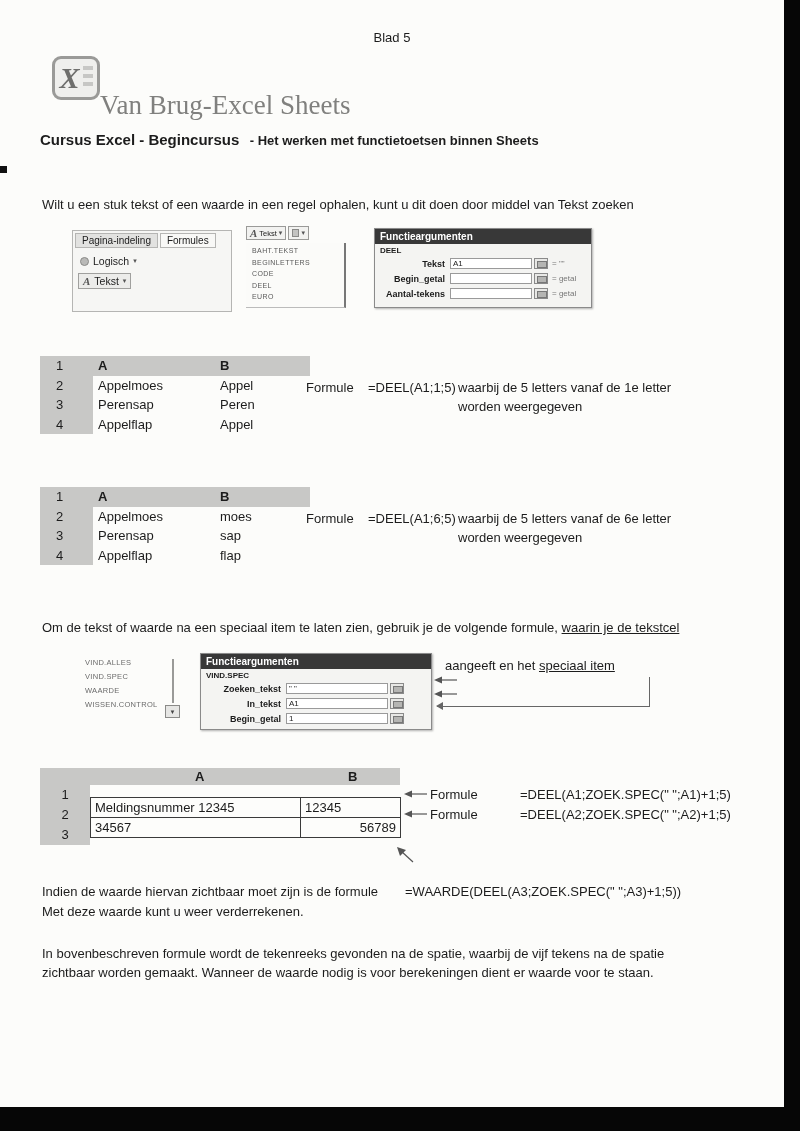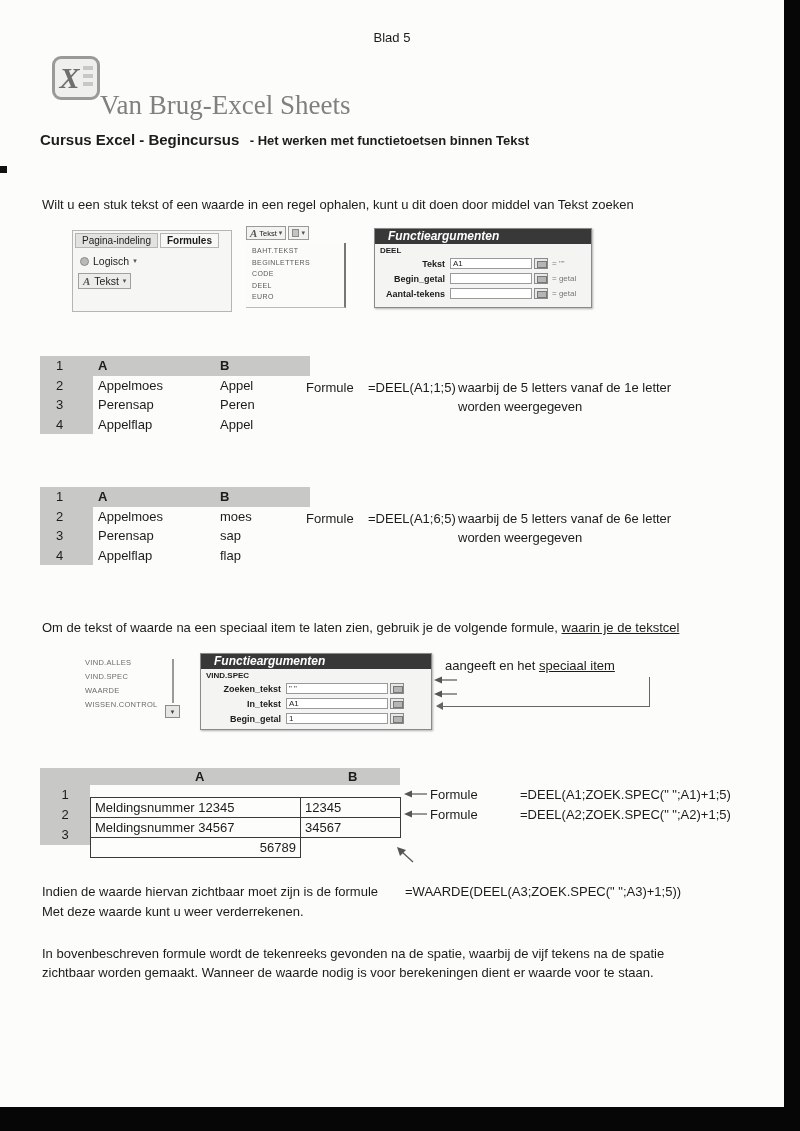--- a/index.html
+++ b/index.html
@@ -30,41 +30,41 @@
     font-size:27px; color:#80807e; white-space:nowrap; }
   .course-title { left:40px; top:131px; white-space:nowrap; }
   .ct-main { font-size:15px; font-weight:bold; }
   .ct-sub { font-size:13px; font-weight:bold; margin-left:6px; }
 
   
   .ribbon { left:72px; top:230px; width:160px; height:82px;
     border:1px solid #b5b5b3; background:#f6f6f4;text-align:right; }
   .rtabs { display:flex; gap:2px; padding:2px 2px 0 2px; }
   .rtab { font-size:10px; padding:1px 6px; border:1px solid #b5b5b3; background:#e2e2e0; white-space:nowrap; }
-  .rtab.active { background:#f8f8f6;font-weight:bold; }
+  .rtab.active { background:#f8f8f6; }
   .rbtn { display:flex; align-items:center; gap:4px; font-size:10.5px; margin:7px 3px 0 7px; width:max-content; }
   .rbtn.boxed { border:1px solid #a0a09e; background:#ececea; padding:1px 4px; margin-top:6px; margin-left:5px; }
   .sphere { width:9px; height:9px; border-radius:50%; background:#b9b9b7; border:1px solid #8a8a88; display:inline-block; }
   .a-ic { font-family:"Liberation Serif", serif; font-style:italic; font-weight:bold; font-size:11px; color:#555; }
   .dd { font-size:7px; color:#555; }
 
   
   .mini-menu { left:246px; top:226px; width:100px; }
   .mm-head { display:flex; gap:2px; }
   .mm-btn { border:1px solid #9a9a98; background:#f2f2f0; font-size:7.5px;
     display:flex; align-items:center; gap:2px; padding:0 3px; height:14px; }
   .mm-ic { width:7px; height:8px; background:#c3c3c1; border:1px solid #8a8a88; display:inline-block; }
   .mm-list { margin-top:3px; padding:2px 0 4px 6px; border-right:2px solid #777;
     border-bottom:1px solid #bbb; background:#fbfbf9; }
   .mm-item { font-size:7px; color:#5a5a5a; letter-spacing:.4px; line-height:11.5px; white-space:nowrap; }
 
   
   .fa-dialog { background:#f4f4f2; border:1px solid #8a8a8a; box-shadow:1px 1px 2px rgba(0,0,0,.3); }
-  .fa-head { height:15px; background:#383838; color:#fff; font-size:12px; font-weight:bold;
-    line-height:15px; padding-left:13px;font-style:italic; }
+  .fa-head { height:15px; background:#383838; color:#fff; font-size:10px; font-weight:bold;
+    line-height:15px; padding-left:5px; }
   .fa-fn { font-size:8px; font-weight:bold; padding:2px 0 1px 5px; }
   .fa-row { display:flex; align-items:center; height:15px; padding-left:3px; }
   .fa-label { width:72px; text-align:right; font-weight:bold; font-size:9px; padding-right:5px; white-space:nowrap; }
   .fa-input { width:82px; height:11px; background:#fff; border:1px solid #9a9a9a;
     font-size:8px; line-height:9px; padding:0 2px; overflow:hidden; white-space:nowrap; }
   .fa-range { width:14px; height:11px; border:1px solid #8a8a8a; background:#e8e8e6;
     margin-left:2px; position:relative; display:inline-block; }
   .fa-range::after { content:""; position:absolute; left:2px; top:2px; width:8px; height:5px;
     background:#b5b5b3; border:1px solid #777; }
   .fa-result { font-size:8px; color:#777; margin-left:4px; white-space:nowrap; }
@@ -120,21 +120,21 @@
 <div class="abs" style="left:52px;top:56px;">
   <div class="logo-box">
     <span class="logo-x">X</span>
     <span class="logo-grid"></span>
   </div>
 </div>
 <div class="abs brand">Van Brug-Excel Sheets</div>
 
 <div class="abs course-title">
   <span class="ct-main">Cursus Excel - Begincursus</span>
-  <span class="ct-sub">- Het werken met functietoetsen binnen Tekst</span>
+  <span class="ct-sub">- Het werken met functietoetsen binnen Sheets</span>
 </div>
 
 <div class="abs para" style="left:42px;top:197px;">Wilt u een stuk tekst of een waarde in een regel ophalen, kunt u dit doen door middel van Tekst zoeken</div>
 
 <div class="abs ribbon">
   <div class="rtabs">
     <span class="rtab">Pagina-indeling</span>
     <span class="rtab active">Formules</span>
   </div>
   <div class="rbtn">
@@ -287,21 +287,20 @@
   <span style="left:308px;">B</span>
 </div>
 <div class="abs numcol" style="left:40px;top:785px;height:60px;">
   <div>1</div>
   <div>2</div>
   <div>3</div>
 </div>
 <div class="abs btable" style="left:90px;top:785px;margin-top:12px;">
   <div class="bcell">Meldingsnummer 12345</div>
   <div class="bcell">12345</div>
-  <div class="bcell">Meldingsnummer 34567</div>
   <div class="bcell">34567</div>
   <div class="bcell rt">56789</div>
 </div>
 
 <svg class="abs" style="left:404px;top:789px;" width="24" height="10">
   <line x1="23" y1="5" x2="7" y2="5" stroke="#555" stroke-width="1.2"></line>
   <polygon points="0,5 8,1.5 8,8.5" fill="#555"></polygon>
 </svg>
 <svg class="abs" style="left:404px;top:809px;" width="24" height="10">
   <line x1="23" y1="5" x2="7" y2="5" stroke="#555" stroke-width="1.2"></line>

